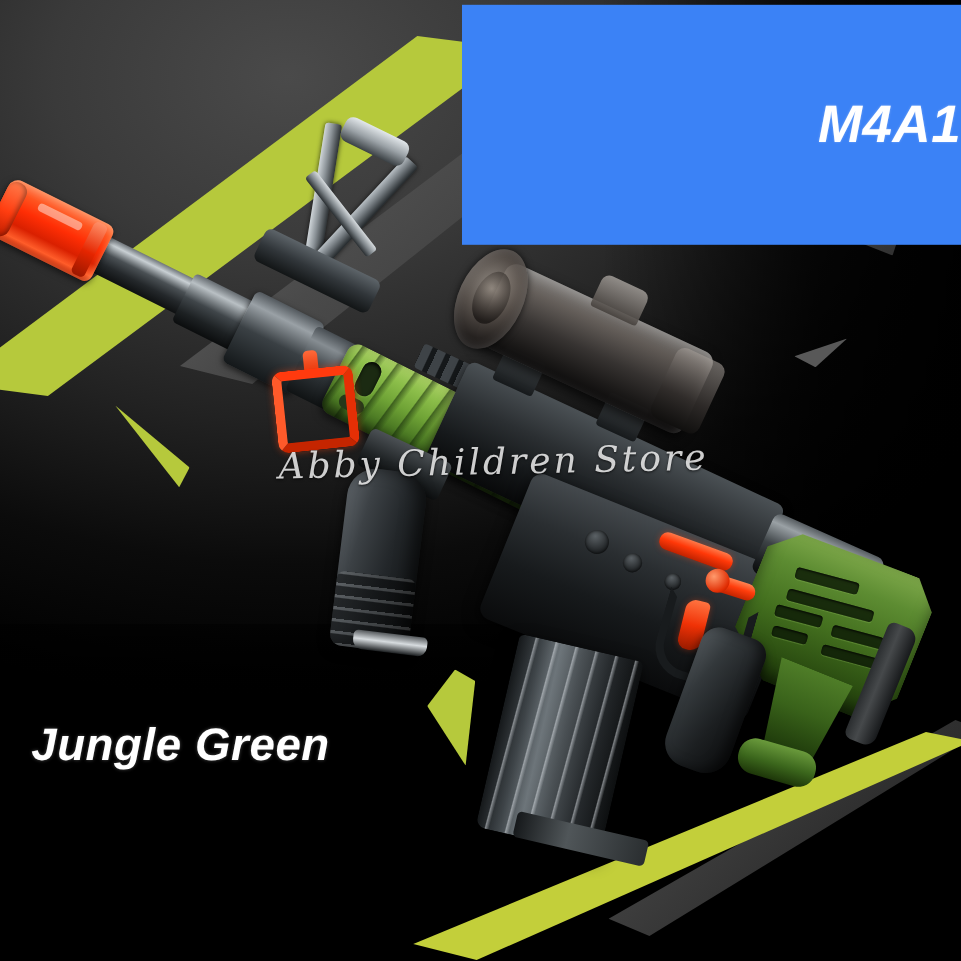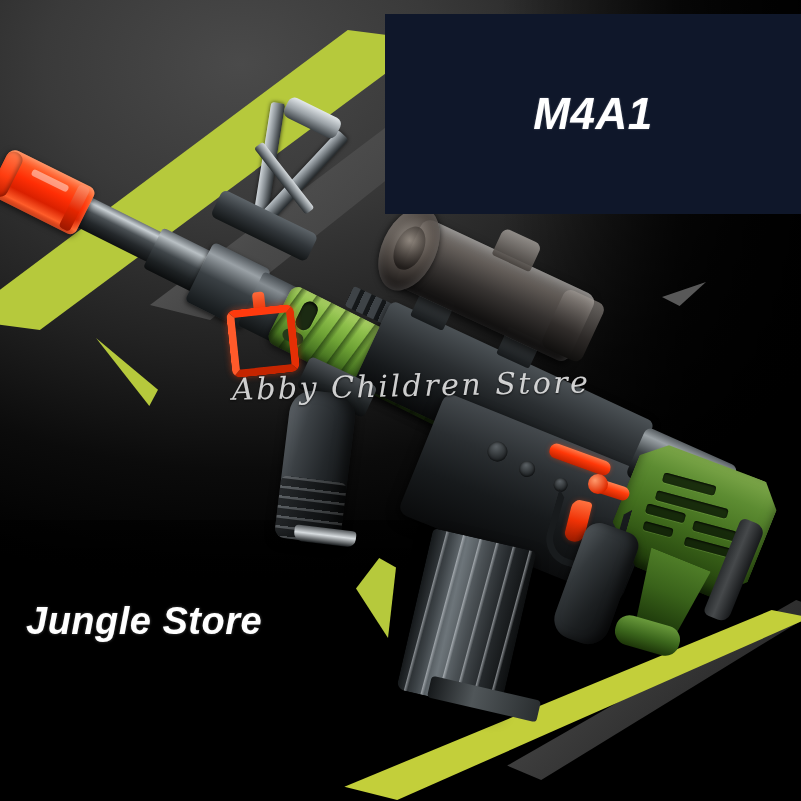--- a/index.html
+++ b/index.html
@@ -92,26 +92,26 @@
     left: 480px; top: 600px;
     width: 340px; height: 180px;
     background: linear-gradient(135deg, #6a6a6a 0%, #3b3b3b 60%, #242424 100%);
     opacity: 0.8;
     clip-path: polygon(93% 0%, 100% 5%, 18% 100%, 8% 92%);
   }
 
   
   .title-panel {
     position: absolute;
-    left: 385px; top: 14px;
+    left: 385px; top: 4px;
     width: 416px; height: 200px;
-    background: #0f172a;
+    background: #3b82f6;
     display: flex;
     flex-direction: column;
-    align-items: center;
+    align-items: flex-end;
     justify-content: center;
     gap: 6px;
   }
   .title-line1 {
     font-size: 44px;
     font-weight: bold;
     font-style: italic;
     color: #ffffff;
     letter-spacing: 0.5px;
     line-height: 1.05;
@@ -707,15 +707,15 @@
     <div class="foregrip-cap"></div>
 
   </div>
 
   <div class="watermark">Abby Children Store</div>
 
   <div class="title-panel">
     <div class="title-line1">M4A1</div>
   </div>
 
-  <div class="color-label">Jungle Store</div>
+  <div class="color-label">Jungle Green</div>
 
 </div>
 
 </body></html>

